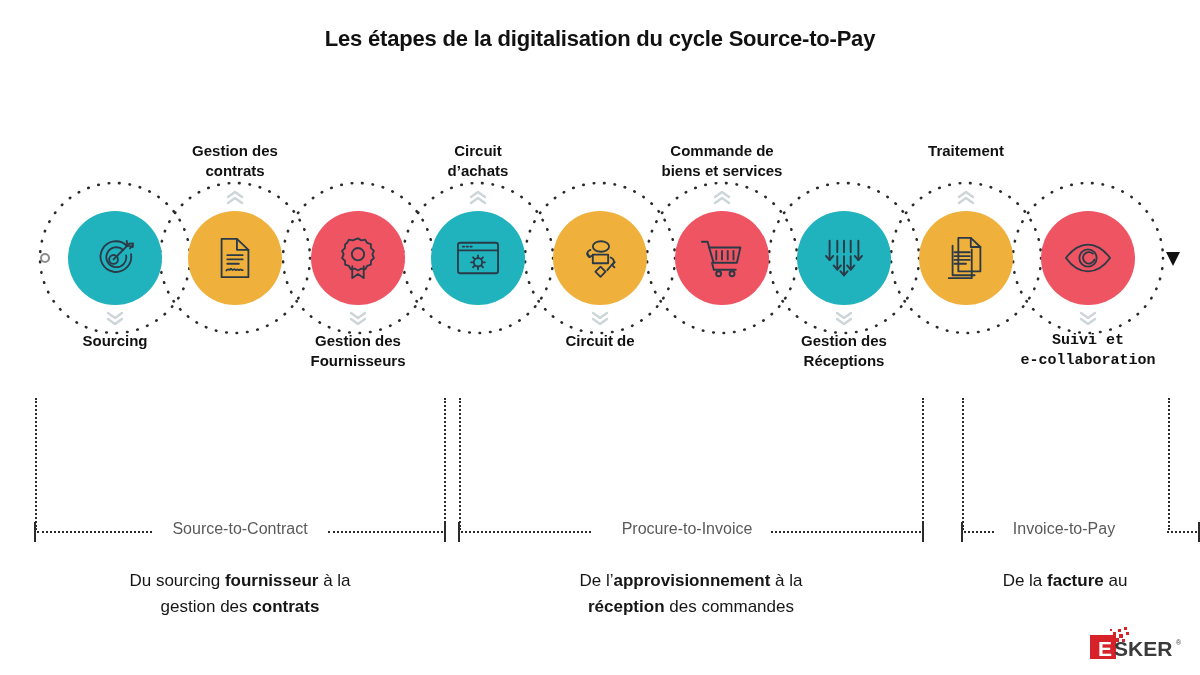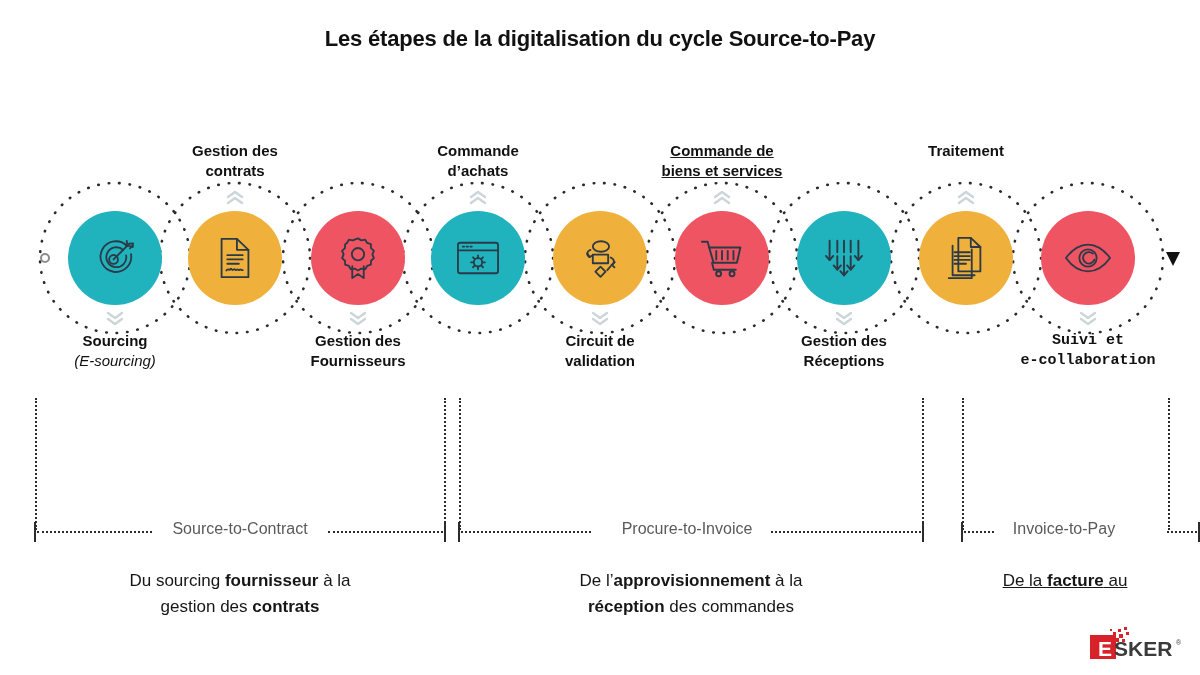--- a/index.html
+++ b/index.html
@@ -138,21 +138,20 @@
             </span>
           </div>
           <span class="chev" style="left: 65px; top: 193px;">
             <svg width="20" height="16" viewBox="0 0 20 16" fill="none" stroke="currentColor" stroke-width="2.4" stroke-linecap="round" stroke-linejoin="round">
               <path d="M3 2l7 5 7-5"></path>
               <path d="M3 8l7 5 7-5"></path>
             </svg>
           </span>
           <div class="lbl-wrap-below" style="top: 213px;">
             <div class="l1">Sourcing</div>
-            <div class="l2 italic">(E-sourcing)</div>
           </div>
         </div>
         <div class="step" style="left: 160px;">
           <div class="disc" style="background: rgb(239, 176, 60); top: 93px;">
             <span>
               <svg width="42" height="46" viewBox="0 0 40 48" fill="none" stroke="#2b3a46" stroke-width="1.9" stroke-linecap="round" stroke-linejoin="round">
       <path d="M6 4h16l12 11.5V44H6z"></path>
       <path d="M22 4v11.5h12"></path>
       <path d="M12 21h16M12 25.5h16M12 30h12"></path>
       <path d="M11 37c1.8-3 2.7.8 4.2-1.4 1.1-1.6 1.7 2.2 3.3.4 1.3-1.5 2 1.8 3.3.2 1.1-1.4 1.9 1.3 3.2 0 1-1 1.6 1.1 3 .4"></path>
@@ -203,21 +202,21 @@
     </svg>
             </span>
           </div>
           <span class="chev" style="left: 65px; top: 71px;">
             <svg width="20" height="16" viewBox="0 0 20 16" fill="none" stroke="currentColor" stroke-width="2.4" stroke-linecap="round" stroke-linejoin="round">
               <path d="M3 8l7-5 7 5"></path>
               <path d="M3 14l7-5 7 5"></path>
             </svg>
           </span>
           <div class="lbl-wrap-below" style="top: 23px;">
-            <div class="l1">Commande</div>
+            <div class="l1">Circuit</div>
             <div class="l2">d’achats</div>
           </div>
         </div>
         <div class="step" style="left: 525px;">
           <div class="disc" style="background: rgb(239, 176, 60); top: 93px;">
             <span>
               <svg width="46" height="46" viewBox="0 0 48 48" fill="none" stroke="#2b3a46" stroke-width="1.9" stroke-linecap="round" stroke-linejoin="round">
       <ellipse cx="25" cy="12" rx="8.5" ry="5.5"></ellipse>
       <rect x="16.5" y="20.5" width="16" height="9"></rect>
       <path d="M24.5 33l5.3 5.3-5.3 5.3-5.3-5.3z"></path>
@@ -230,21 +229,20 @@
             </span>
           </div>
           <span class="chev" style="left: 65px; top: 193px;">
             <svg width="20" height="16" viewBox="0 0 20 16" fill="none" stroke="currentColor" stroke-width="2.4" stroke-linecap="round" stroke-linejoin="round">
               <path d="M3 2l7 5 7-5"></path>
               <path d="M3 8l7 5 7-5"></path>
             </svg>
           </span>
           <div class="lbl-wrap-below" style="top: 213px;">
             <div class="l1">Circuit de</div>
-            <div class="l2">validation</div>
           </div>
         </div>
         <div class="step" style="left: 647px;">
           <div class="disc" style="background: rgb(239, 84, 99); top: 93px;">
             <span>
               <svg width="48" height="44" viewBox="0 0 50 46" fill="none" stroke="#2b3a46" stroke-width="2" stroke-linecap="round" stroke-linejoin="round">
       <path d="M4 6h6l1.6 6"></path>
       <path d="M11.6 12h32.6l-3.6 16H16.2z"></path>
       <path d="M14.6 28l1.8 7.2h23"></path>
       <path d="M19 15.6v9M25 15.6v9M31 15.6v9M37 15.6v9"></path>
@@ -252,21 +250,21 @@
       <circle cx="35.5" cy="39.5" r="2.6"></circle>
     </svg>
             </span>
           </div>
           <span class="chev" style="left: 65px; top: 71px;">
             <svg width="20" height="16" viewBox="0 0 20 16" fill="none" stroke="currentColor" stroke-width="2.4" stroke-linecap="round" stroke-linejoin="round">
               <path d="M3 8l7-5 7 5"></path>
               <path d="M3 14l7-5 7 5"></path>
             </svg>
           </span>
-          <div class="lbl-wrap-below" style="top: 23px; text-decoration: underline;">
+          <div class="lbl-wrap-below" style="top: 23px;">
             <div class="l1">Commande de</div>
             <div class="l2">biens et services</div>
           </div>
         </div>
         <div class="step" style="left: 769px;">
           <div class="disc" style="background: rgb(32, 178, 189); top: 93px;">
             <span>
               <svg width="46" height="46" viewBox="0 0 48 48" fill="none" stroke="#2b3a46" stroke-width="2" stroke-linecap="round" stroke-linejoin="round">
       <path d="M9 6v20"></path>
                 <path d="M5.2 21.8L9 26.2l3.8-4.4"></path>
@@ -386,21 +384,21 @@
 
   <div class="caption" style="left:460px;top:568px;width:462px;">
     <div>
       <span>De l’</span><b>approvisionnement</b><span> à la</span>
     </div>
     <div>
       <span></span><b>réception</b><span> des commandes</span>
     </div>
   </div>
 
-  <div class="caption" style="left:960px;top:568px;width:210px;text-decoration:underline;">
+  <div class="caption" style="left:960px;top:568px;width:210px;">
     <div>
       <span>De la </span><b>facture</b><span> au</span>
     </div>
   </div>
 
   <div class="logo">
     <svg viewBox="0 0 96 34" width="96" height="34" aria-hidden="true">
       <rect x="2" y="8" width="26" height="24" fill="#d8222a"></rect>
       <g fill="#d8222a">
         <rect x="30" y="2" width="3" height="3"></rect>

